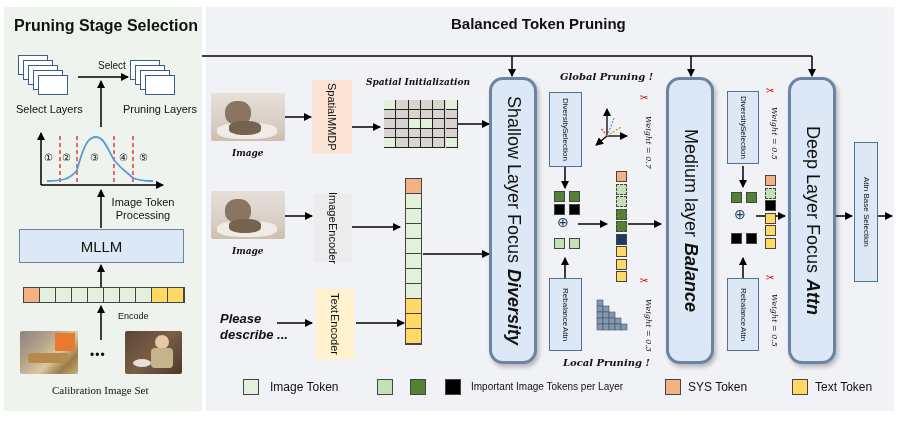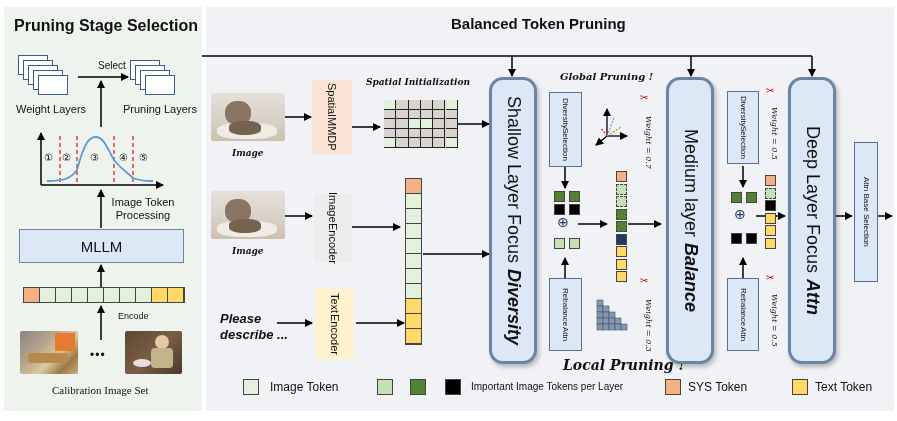--- a/index.html
+++ b/index.html
@@ -23,21 +23,21 @@
 <body>
 
 <div id="left-panel">
   <div class="panel-title" style="left:10px; top:10px; font-size:16px;">Pruning Stage Selection</div>
 </div>
 
 <div id="decoder-stack"></div>
 <div id="pruning-stack"></div>
 
 <div class="abs" style="left:98px; top:60px; font-size:10px;">Select</div>
-<div class="abs" style="left:16px; top:103px; font-size:11px;">Weight Layers</div>
+<div class="abs" style="left:16px; top:103px; font-size:11px;">Select Layers</div>
 <div class="abs" style="left:123px; top:103px; font-size:11px;">Pruning Layers</div>
 
 <svg width="897" height="421">
   <defs>
     <marker id="ah" markerWidth="8" markerHeight="8" refX="7" refY="4" orient="auto" markerUnits="userSpaceOnUse">
       <path d="M0,0 L8,4 L0,8 z" fill="#000"></path>
     </marker>
   </defs>
 
   <line x1="78" y1="77" x2="128" y2="77" stroke="#000" stroke-width="1.5" marker-end="url(#ah)"></line>
@@ -290,21 +290,21 @@
     <div class="tok dash" style="left: 0px; top: 50px; background: rgb(84, 130, 53);"></div>
     <div class="tok" style="left: 0px; top: 62.5px; background: rgb(32, 56, 100);"></div>
     <div class="tok" style="left: 0px; top: 75px; background: rgb(255, 217, 102);"></div>
     <div class="tok" style="left: 0px; top: 87.5px; background: rgb(255, 217, 102);"></div>
     <div class="tok" style="left: 0px; top: 100px; background: rgb(255, 217, 102);"></div>
   </div>
 
 <div class="abs" style="left:640px; top:275px; font-size:10px; color:#c00000;">✂</div>
 <div class="abs vtext serif-it" style="left:642px; top:290px; width:12px; height:70px; font-size:8px; font-weight:normal;">Weight = 0.3</div>
 
-<div class="abs serif-it" style="left:563px; top:357px; font-size:14px;">Local Pruning !</div>
+<div class="abs serif-it" style="left:563px; top:357px; font-size:10px;">Local Pruning !</div>
 
 <div class="layer-box vtext" style="left:666px; top:77px; width:48px; height:287px; font-size:18px;">
   <span style="white-space:pre;">Medium layer </span>
     <b><i>Balance</i></b>
 </div>
 
 <div class="small-box vtext" style="left:727px; top:91px; width:32px; height:73px; font-size:8px; line-height:9px;">
   <span>Diversity</span>
   <span>Selection</span>
 </div>

